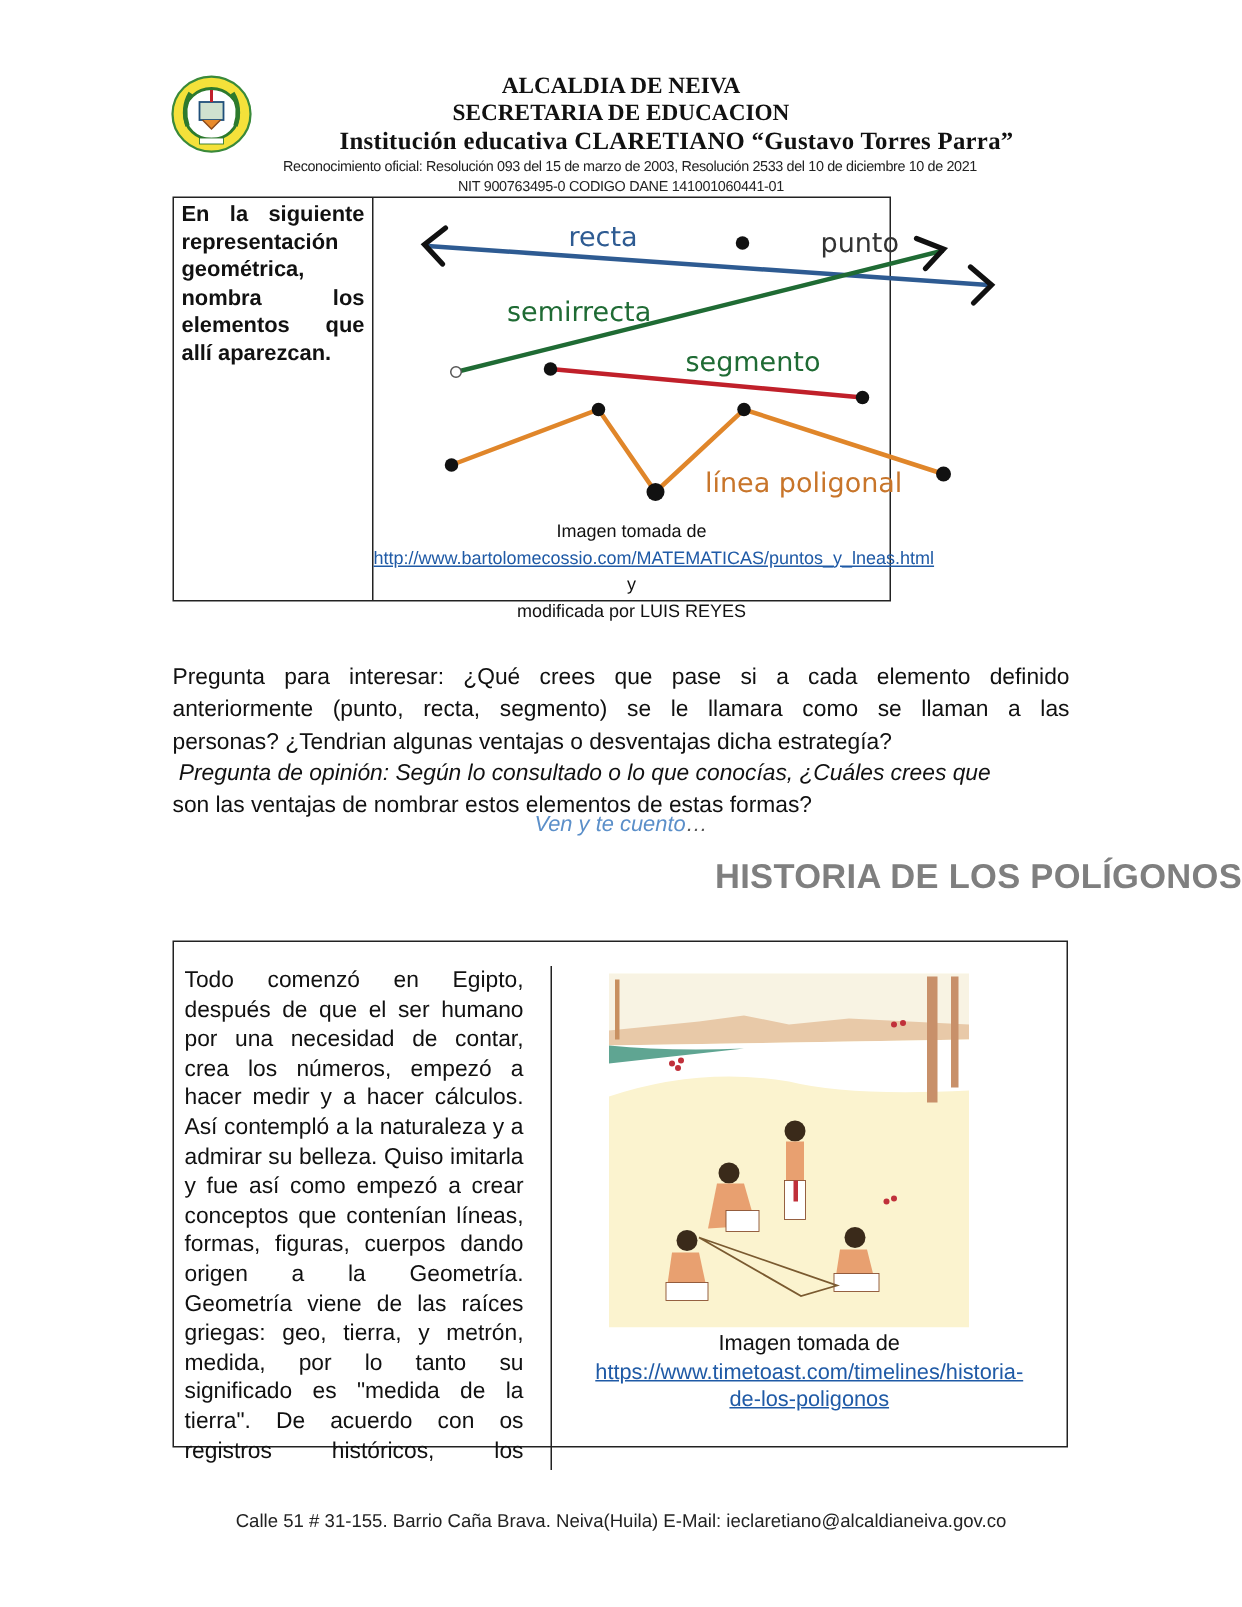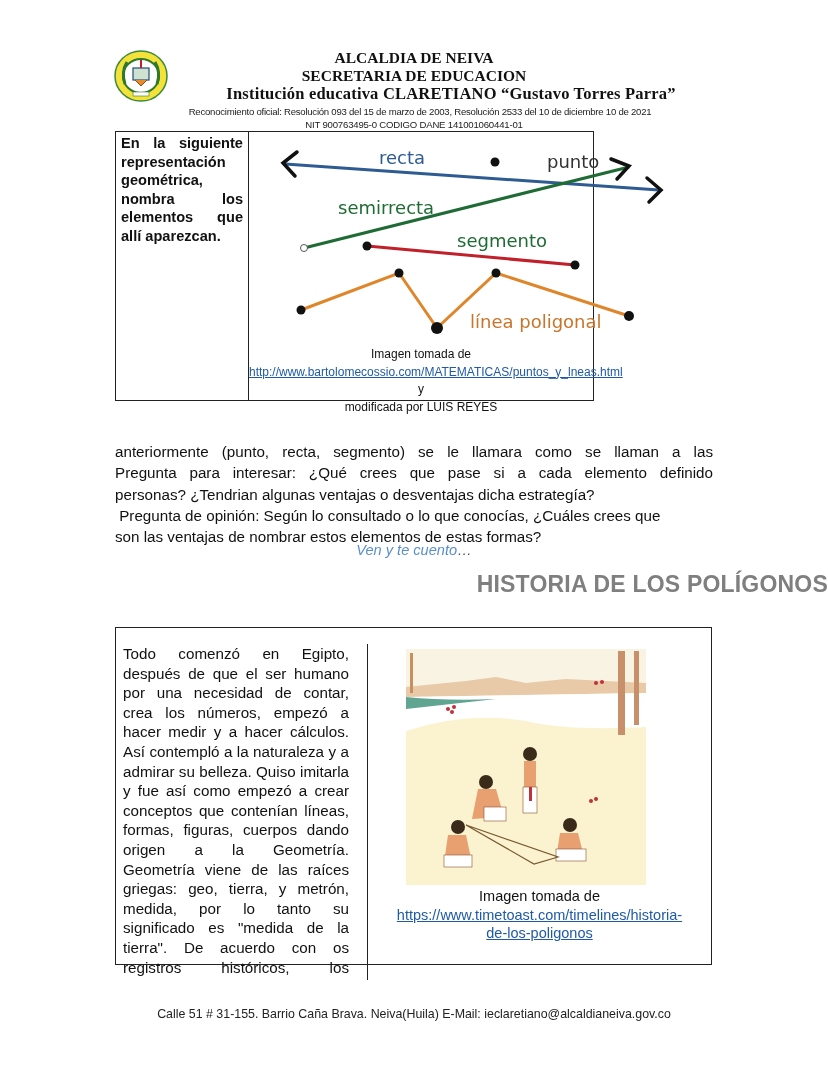--- a/index.html
+++ b/index.html
@@ -99,24 +99,24 @@
     </svg>
     <div class="caption1">
       <div>Imagen tomada de</div>
       <div><a>http://www.bartolomecossio.com/MATEMATICAS/puntos_y_lneas.html</a><span> y</span></div>
       <div>modificada por LUIS REYES</div>
     </div>
   </div>
 </div>
 
 <div class="questions">
+  <div class="q-line">Pregunta para interesar: ¿Qué crees que pase si a cada elemento definido</div>
   <div class="q-line">anteriormente (punto, recta, segmento) se le llamara como se llaman a las</div>
-  <div class="q-line">Pregunta para interesar: ¿Qué crees que pase si a cada elemento definido</div>
   <div class="q-line last">personas? ¿Tendrian algunas ventajas o desventajas dicha estrategía?</div>
-  <div class="q-line last" style="white-space:pre;"> Pregunta de opinión: Según lo consultado o lo que conocías, ¿Cuáles crees que</div>
+  <div class="q-line last" style="white-space:pre;font-style:italic;"> Pregunta de opinión: Según lo consultado o lo que conocías, ¿Cuáles crees que</div>
   <div class="q-line last">son las ventajas de nombrar estos elementos de estas formas?</div>
 </div>
 <div class="ven"><span>Ven y te cuento</span><span class="dots">…</span></div>
 
 <div class="h-title">HISTORIA DE LOS POLÍGONOS</div>
 
 <div class="t2">
   <div class="t2-left">
     <div>Todo comenzó en Egipto, después de que el ser humano por una necesidad de contar, crea los números, empezó a hacer medir y a hacer cálculos. Así contempló a la naturaleza y a admirar su belleza. Quiso imitarla y fue así como empezó a crear conceptos que contenían líneas, formas, figuras, cuerpos dando origen a la Geometría. Geometría viene de las raíces griegas: geo, tierra, y metrón, medida, por lo tanto su significado es "medida de la tierra". De acuerdo con os registros históricos, los conceptos geométricos que el</div>
   </div>

